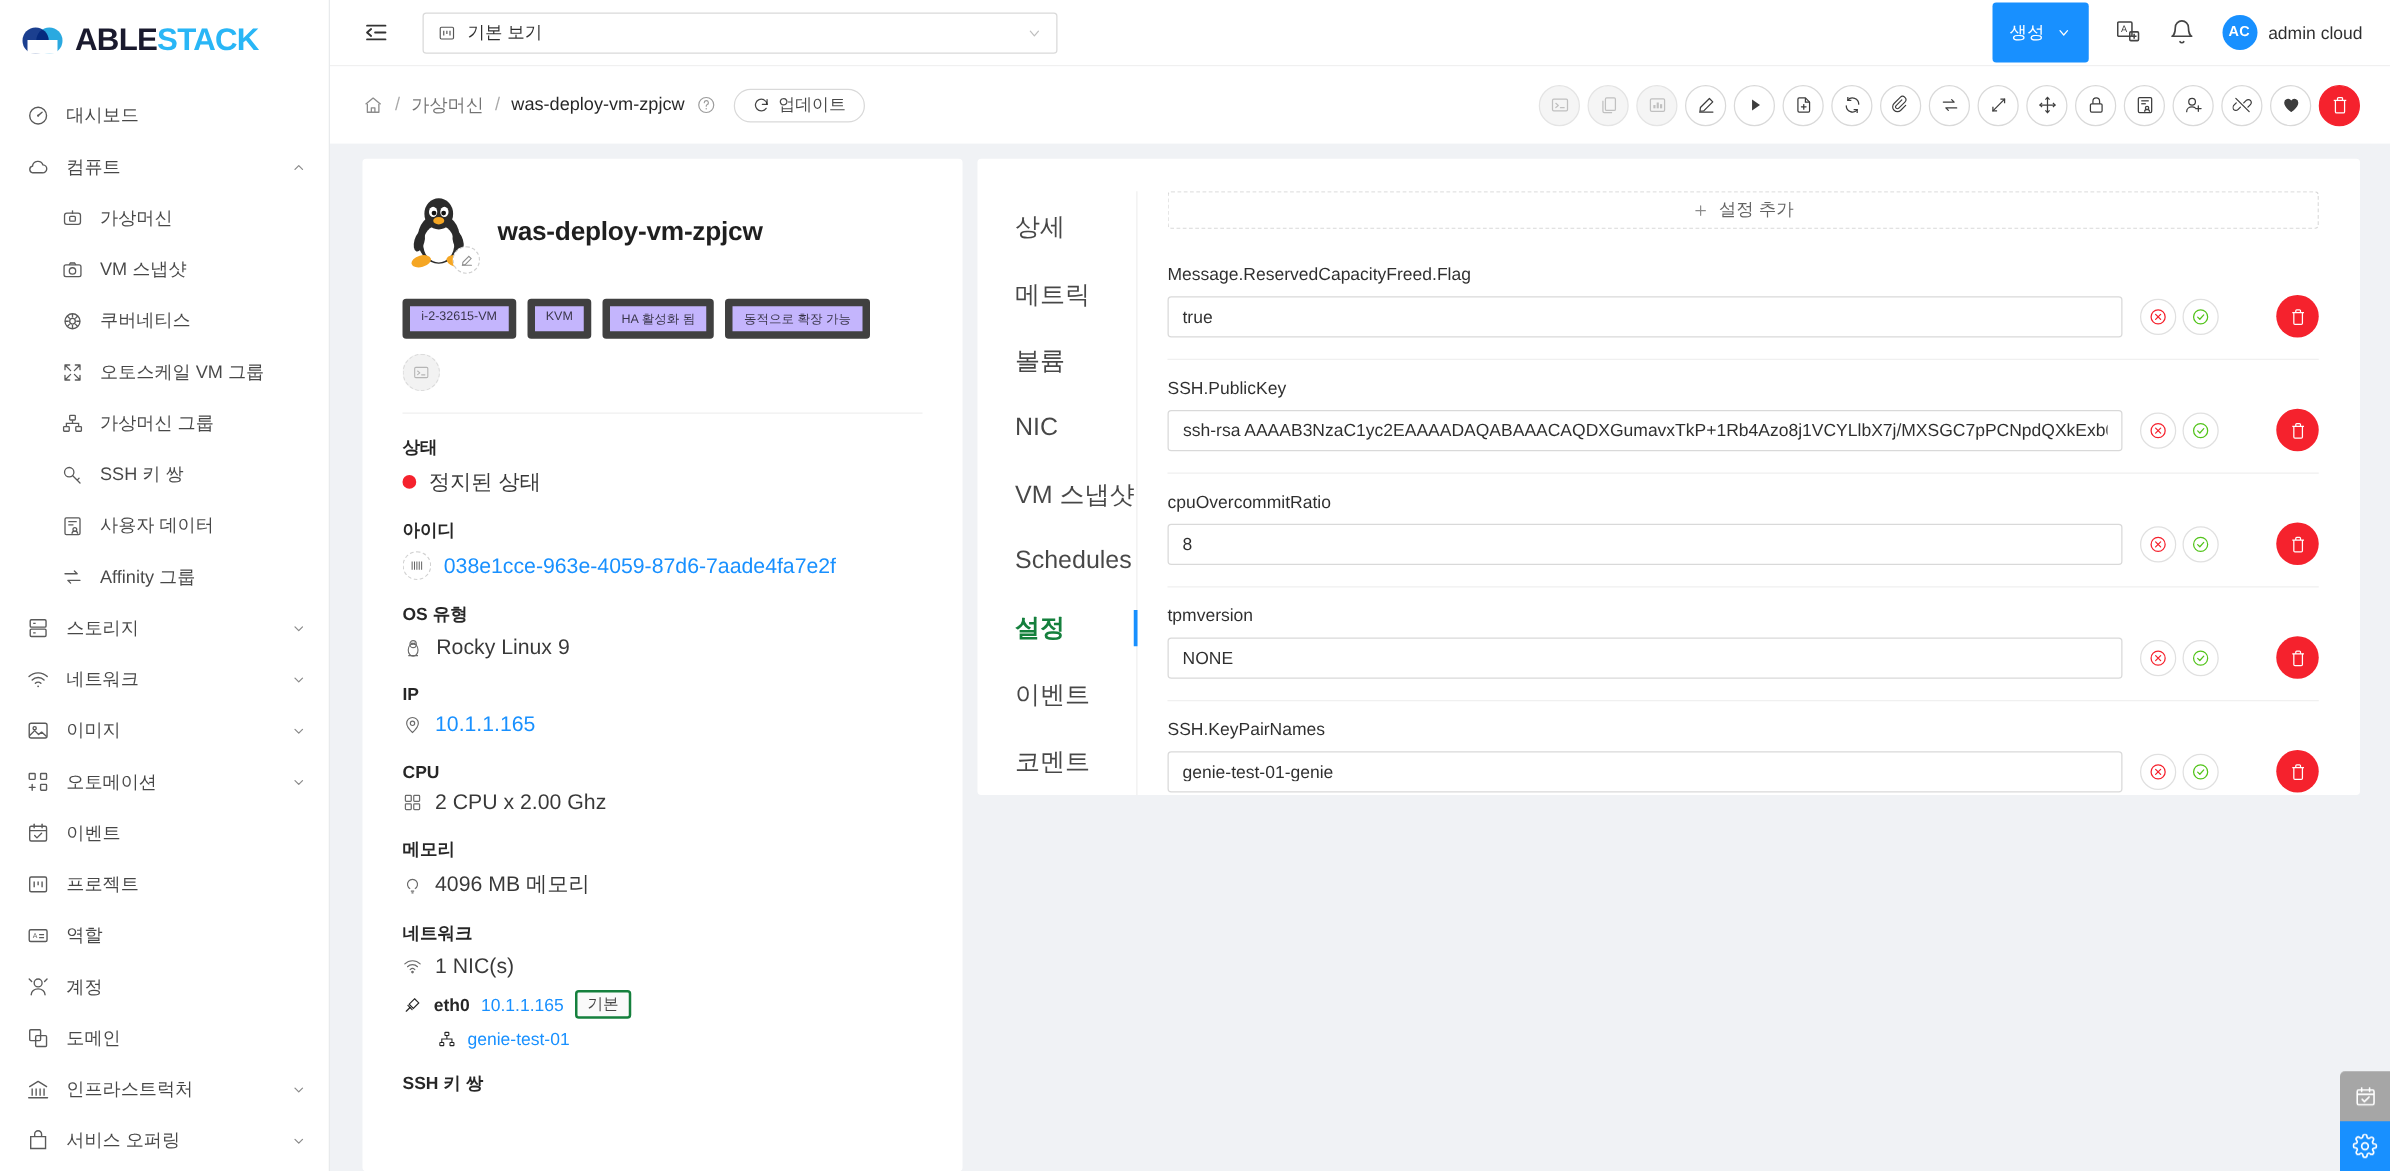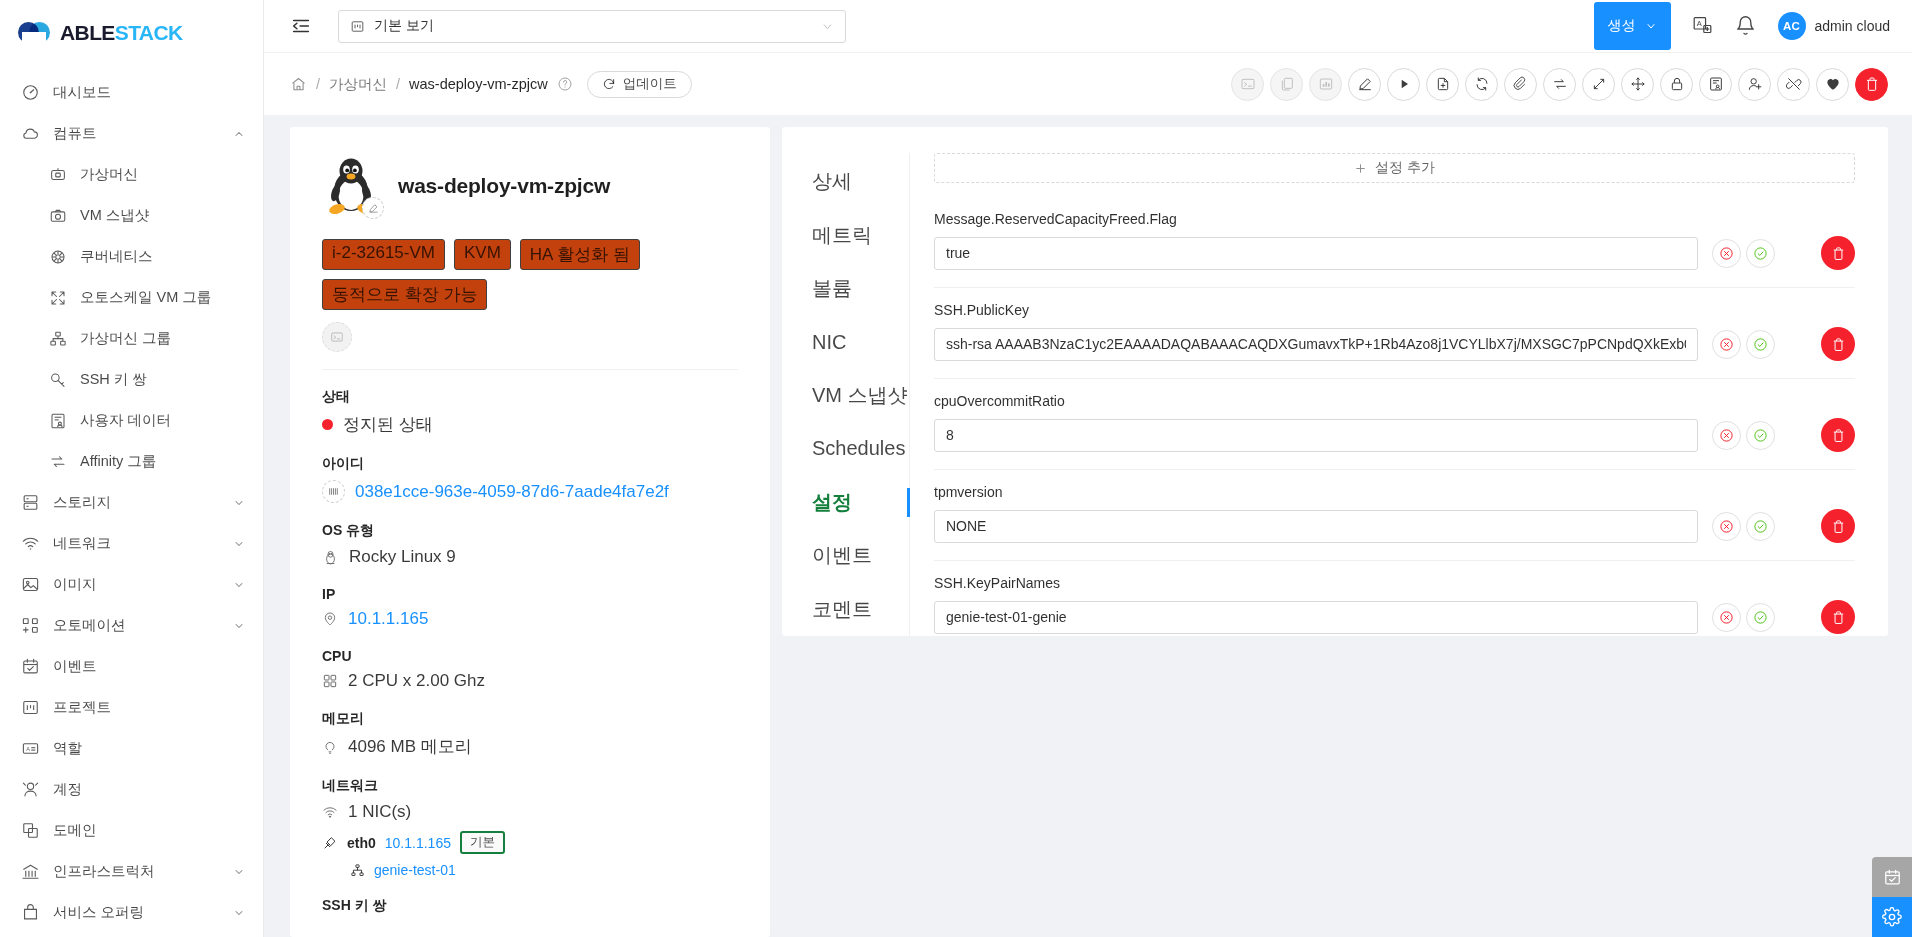--- a/index.html
+++ b/index.html
@@ -30,21 +30,21 @@
     border-radius: 50%; background: #1b3f8f;
   }
   .logo-mark .c2 {
     position: absolute; left: 11px; top: 3px; width: 21px; height: 21px;
     border-radius: 50%; background: #2aa9e0; mix-blend-mode: multiply;
   }
   .logo-mark .c3 {
     position: absolute; left: 4px; top: 13px; width: 24px; height: 11px;
     background: #ffffff;
   }
-  .logo-text { font-size: 21px; font-weight: 700; letter-spacing: -0.6px; line-height: 1; }
+  .logo-text { font-size: 25px; font-weight: 700; letter-spacing: -0.6px; line-height: 1; }
   .logo-text .able { color: #1a1a2e; }
   .logo-text .stack { color: #29b6f6; }
 
   .menu { flex: 1; padding-top: 8px; overflow-y: auto; }
   .menu::-webkit-scrollbar { width: 0; }
   .menu-item {
     display: flex; align-items: center; height: 41px;
     padding: 0 18px 0 20px; cursor: pointer;
     color: rgba(0,0,0,0.72); font-size: 14.5px; position: relative;
   }
@@ -134,22 +134,22 @@
   .vm-head { display: flex; align-items: center; gap: 18px; margin-bottom: 22px; }
   .tux { width: 58px; height: 62px; position: relative; flex: none; }
   .tux .pencil-badge {
     position: absolute; right: -4px; bottom: -2px; width: 22px; height: 22px;
     border-radius: 50%; background: #fff; border: 1px dashed #d0d0d0;
     display: flex; align-items: center; justify-content: center; color: #8c8c8c;
   }
   .vm-title { font-size: 21px; font-weight: 700; color: rgba(0,0,0,0.88); letter-spacing: -0.2px; }
   .chips { display: flex; flex-wrap: wrap; gap: 9px; margin-bottom: 12px; }
   .chip {
-    border: 1px solid #404040; border-radius: 3px; background: #c2410c;
-    padding: 3px 9px; font-size: 17px; color: rgba(0,0,0,0.72); white-space: nowrap;
+    border: 6px solid #404040; border-radius: 3px; background: #c4b5fd;
+    padding: 3px 9px; font-size: 10px; color: rgba(0,0,0,0.72); white-space: nowrap;
   }
   .round-icon-btn {
     width: 30px; height: 30px; border-radius: 50%; background: #f2f2f2;
     border: 1px dashed #dcdcdc; display: flex; align-items: center;
     justify-content: center; color: #b5b5b5; cursor: pointer;
   }
   .hr { height: 1px; background: #f0f0f0; margin: 17px 0 18px 0; }
   .field { margin-bottom: 19px; }
   .field-label { font-size: 14px; font-weight: 700; color: rgba(0,0,0,0.85); margin-bottom: 7px; }
   .field-value {

